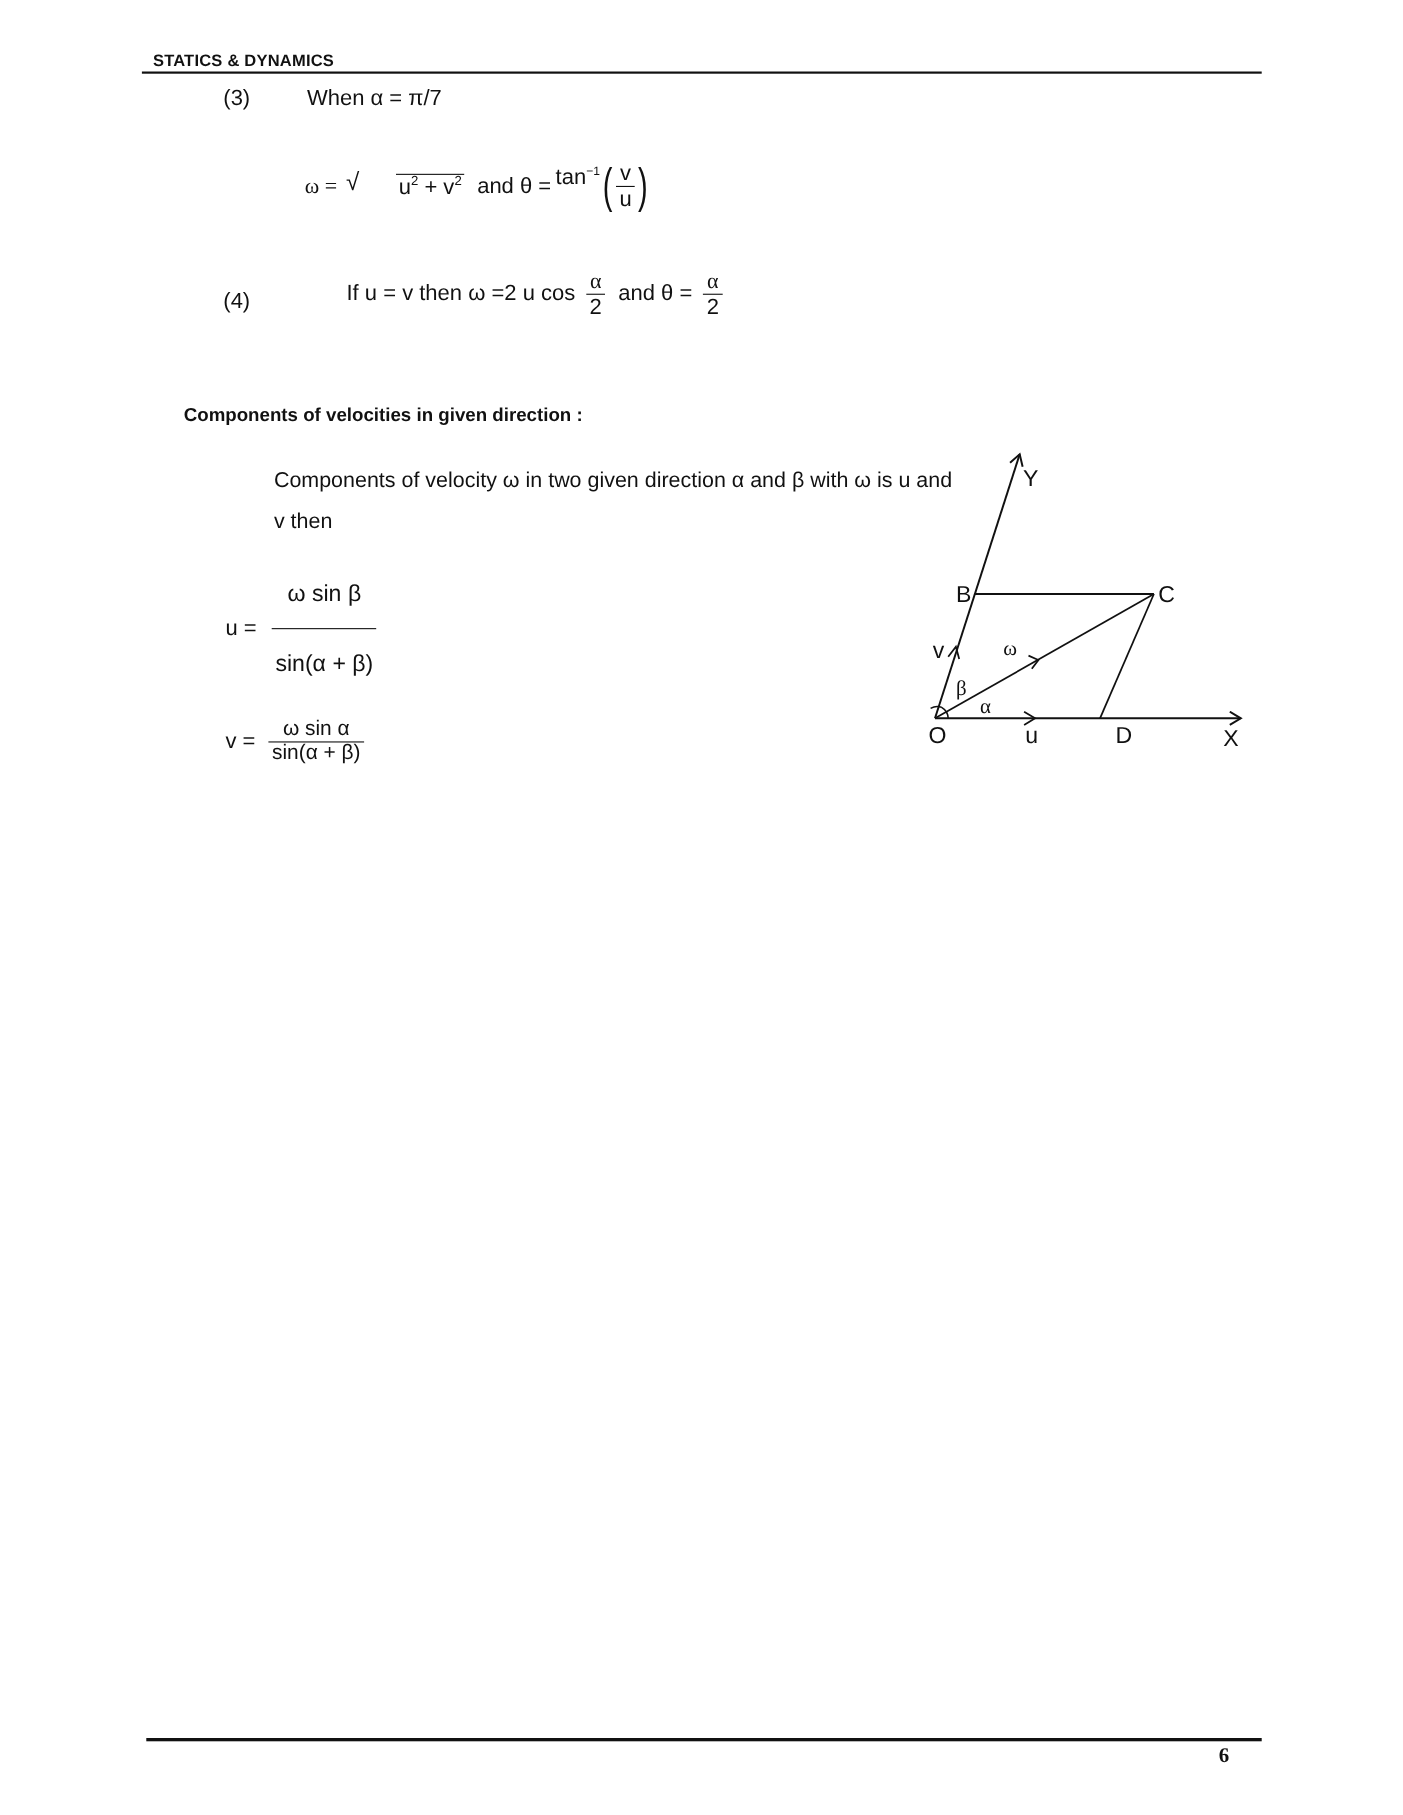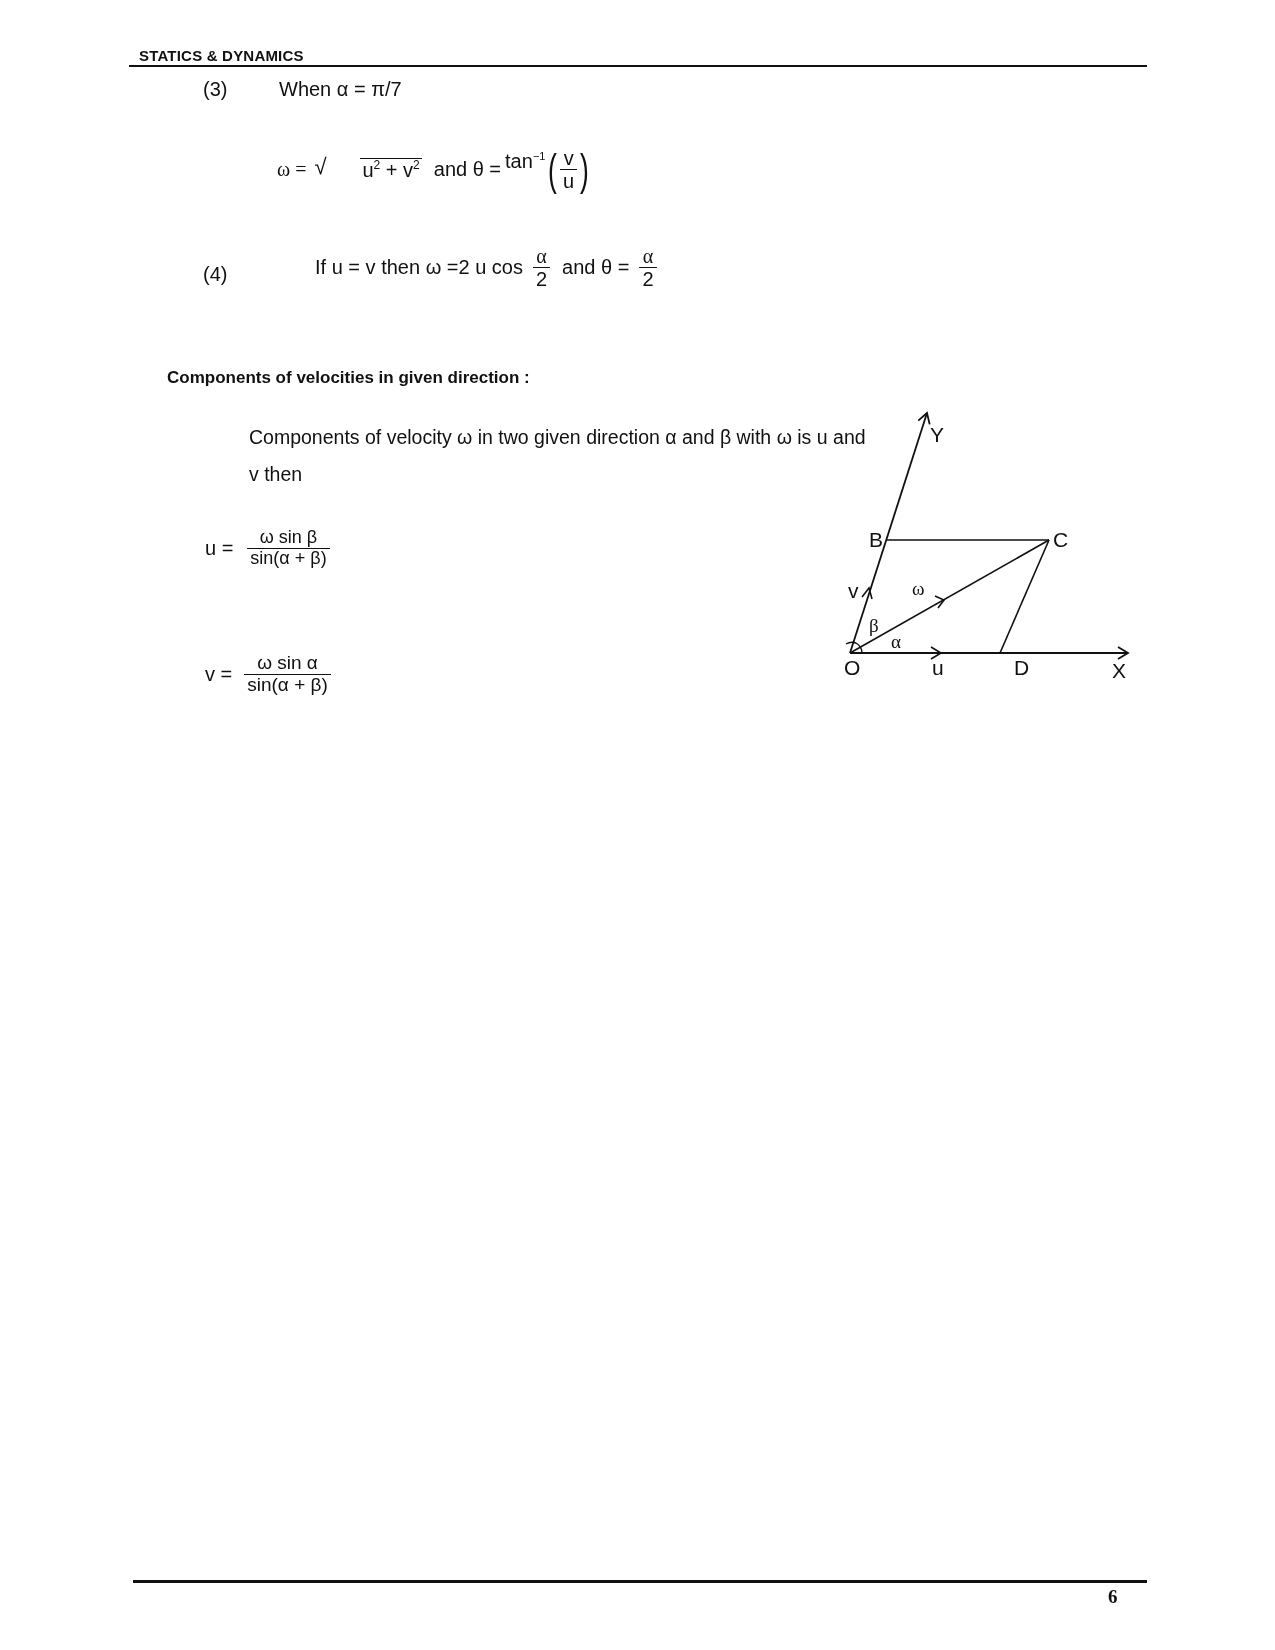--- a/index.html
+++ b/index.html
@@ -68,21 +68,21 @@
     <span class="bar"></span>
     <span class="den">2</span>
   </span>
 </div>
 
 <div class="abs heading">Components of velocities in given direction :</div>
 <div class="abs para">Components of velocity ω in two given direction α and β with ω is u and v then</div>
 
 <div class="abs item" style="left:205px; top:528px; display:flex; align-items:center;">
   <span>u =</span>
-  <span class="frac" style="margin-left:14px; font-size:18px;">
+  <span class="frac" style="margin-left:14px; font-size:21px;gap:20px;">
     <span class="num">ω sin β</span>
     <span class="bar"></span>
     <span class="den">sin(α + β)</span>
   </span>
 </div>
 
 <div class="abs item" style="left:205px; top:653px; display:flex; align-items:center;">
   <span>v =</span>
   <span class="frac" style="margin-left:12px; font-size:19px;">
     <span class="num">ω sin α</span>

